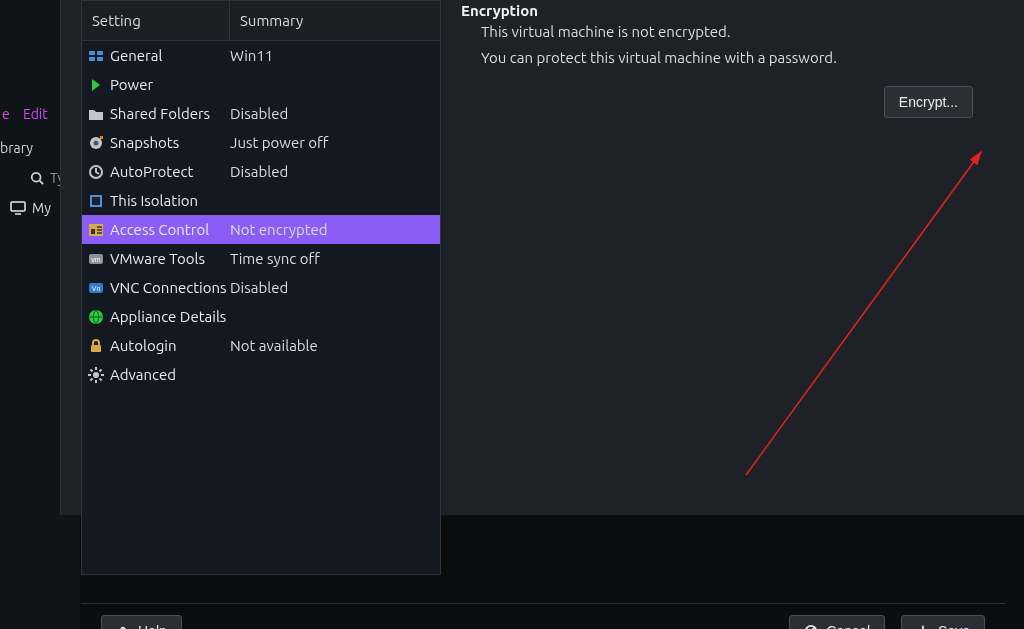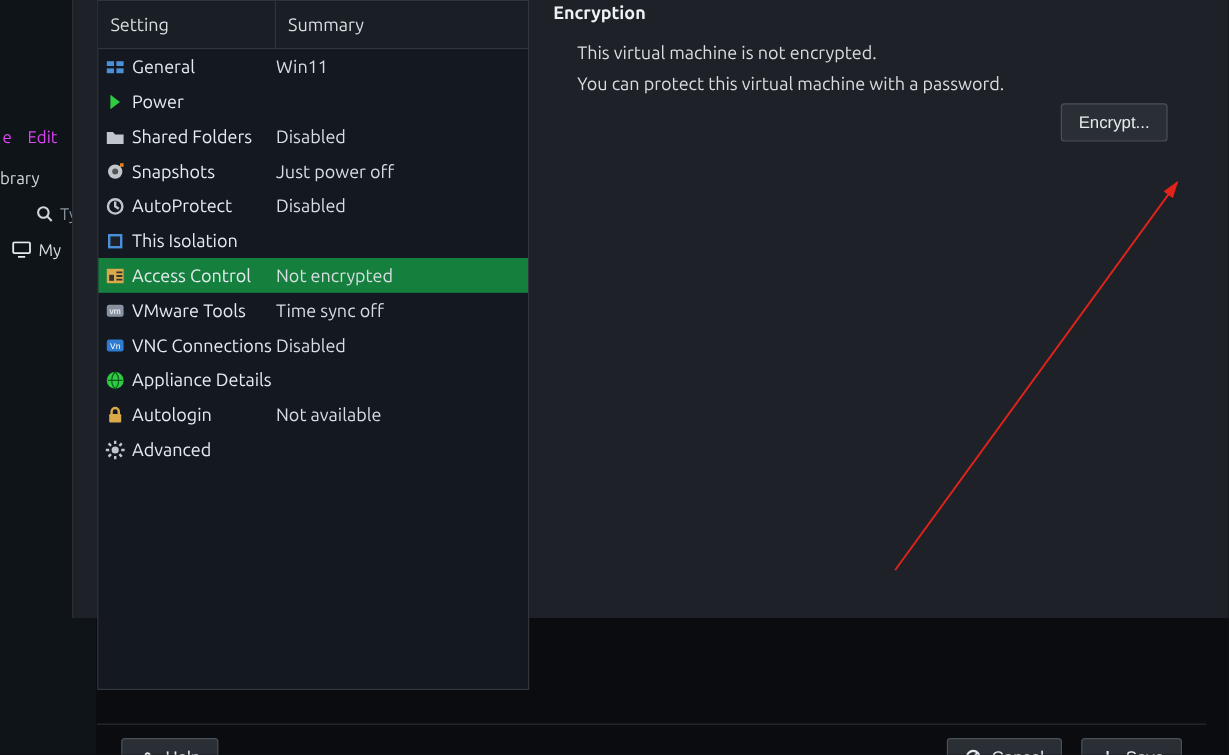--- a/index.html
+++ b/index.html
@@ -66,38 +66,37 @@
   .col-setting { width: 148px; padding-left: 10px; border-right: 1px solid #30353c; height:100%; display:flex; align-items:center;}
   .col-summary { flex: 1; padding-left: 10px; height:100%; display:flex; align-items:center;}
   .settings-body { display: flex; flex-direction: column; }
   .settings-row {
     display: flex; align-items: center;
     height: 29px;
     padding-left: 4px;
     color: #e6ebf0;
     font-size: 15px;
   }
-  .settings-row.selected { background: #15803d; }
+  .settings-row.selected { background: #8b5cf6; }
   .row-icon { width: 20px; height: 20px; margin-right: 4px; display:flex; align-items:center; justify-content:center; }
   .row-icon svg { width: 16px; height: 16px; }
   .row-label { width: 120px; }
   .row-summary { flex: 1; color: #d8dde2; }
 
   
   .detail-panel {
     position: absolute;
     left: 380px; top: 0;
     width: 540px;
   }
   .detail-title {
     color: #eef2f6;
     font-weight: 600;
     font-size: 15px;
     margin-top: 2px;
-    margin-bottom: 12px;
   }
   .detail-text {
     color: #d8dde2;
     font-size: 15px;
     line-height: 26px;
     padding-left: 20px;
   }
   .encrypt-btn {
     position: absolute;
     right: 28px; top: 86px;

